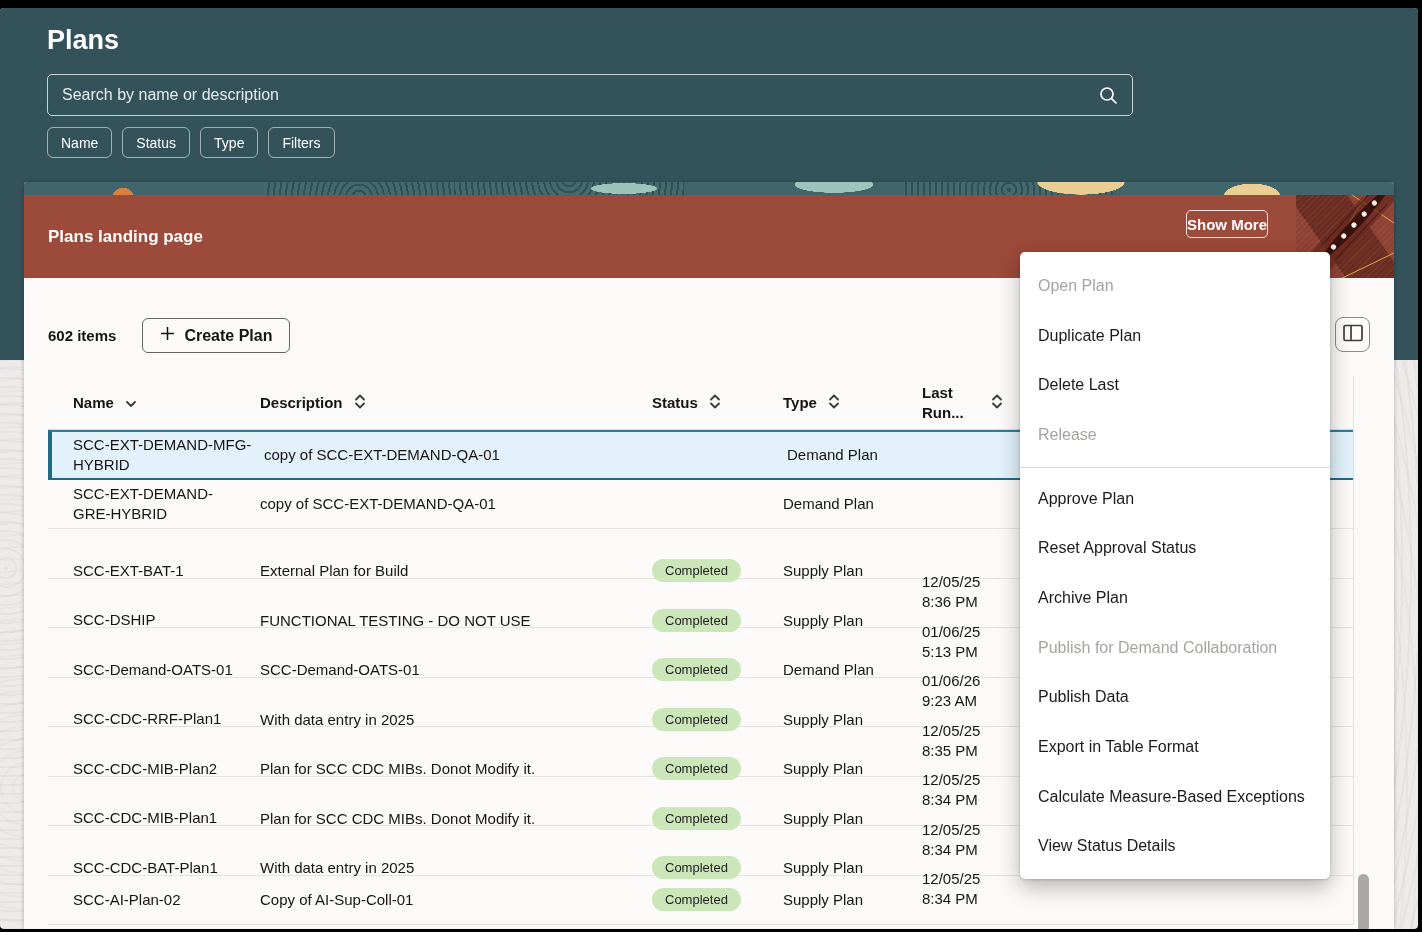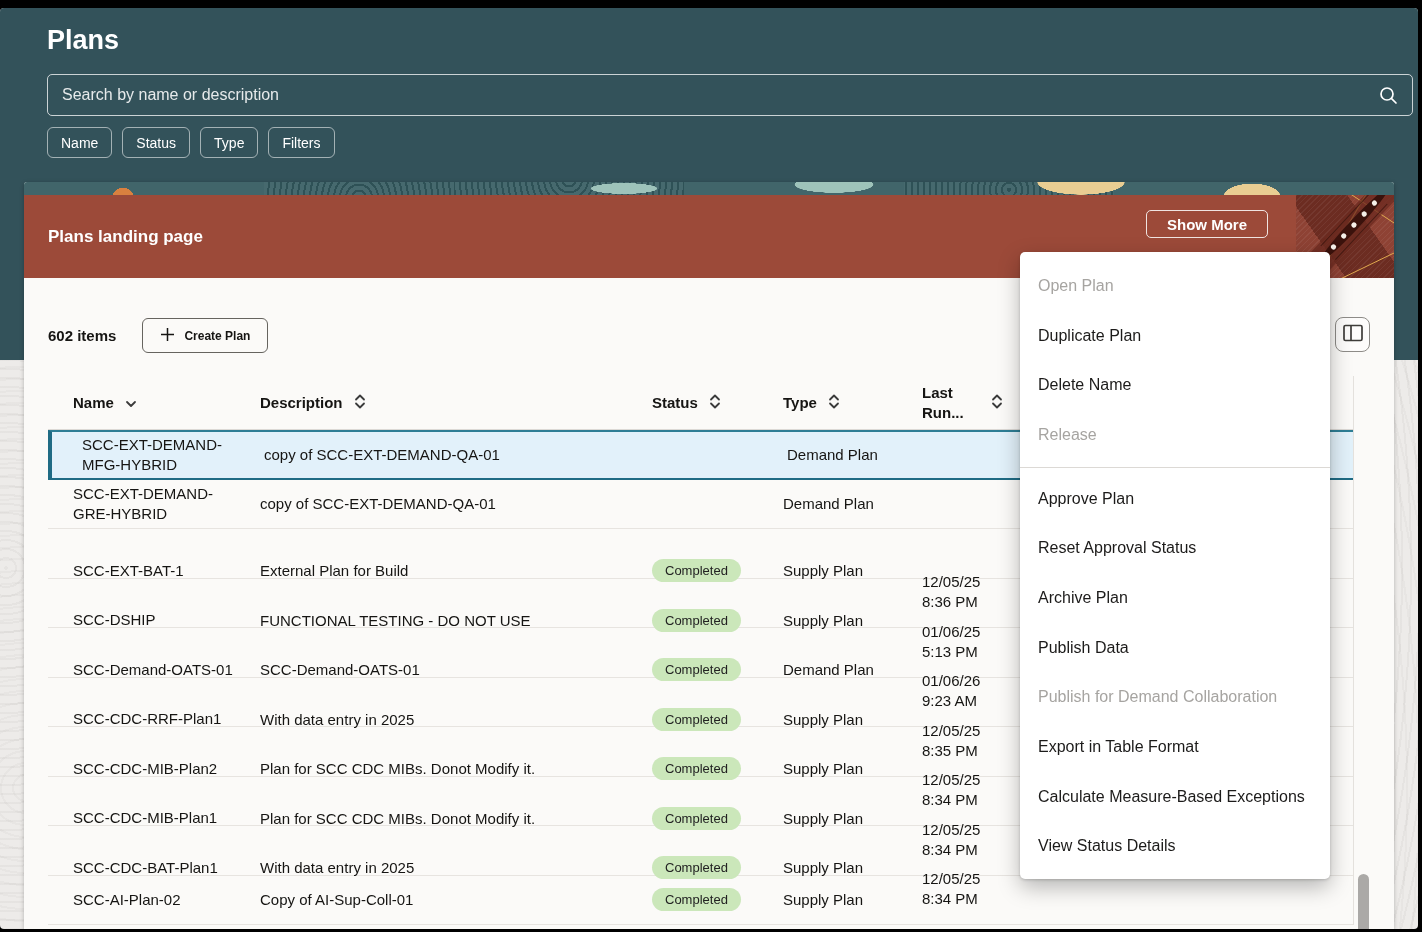--- a/index.html
+++ b/index.html
@@ -8,21 +8,21 @@
 
   .window { position:absolute; top:8px; left:0; width:1418px; height:921px;
             border-radius:4px; overflow:hidden; background-color:#EDEBE9;
             background-image:
               repeating-radial-gradient(circle at 6px 560px, rgba(90,85,80,.05) 0 2px, transparent 2px 9px),
               repeating-radial-gradient(circle at 26px 780px, rgba(90,85,80,.04) 0 2px, transparent 2px 12px); }
 
   
   .app-header { position:absolute; top:0; left:0; right:0; height:352px; background:#33525A; }
   .page-title { position:absolute; left:47px; top:17px; font-size:27px; font-weight:bold; color:#fff; }
-  .search-box { position:absolute; left:47px; top:66px; width:1366px; height:42px;
+  .search-box { position:absolute; left:47px; top:66px; width:1086px; height:42px;
                 border:1px solid rgba(255,255,255,.75); border-radius:5px;
                 display:flex; align-items:center; padding:0 14px; }
   .search-box input { flex:1; background:transparent; border:none; outline:none;
                       color:#fff; font-size:16px; font-family:inherit; }
   .search-box input::placeholder { color:rgba(255,255,255,.88); }
   .search-icon { display:flex; align-items:center; cursor:pointer; }
   .chips { position:absolute; left:47px; top:119px; display:flex; gap:10px; }
   .chip { height:31px; padding:0 13px; display:flex; align-items:center;
           border:1px solid rgba(255,255,255,.55); border-radius:6px;
           color:#fff; font-size:14px; cursor:pointer; }
@@ -40,53 +40,53 @@
       radial-gradient(ellipse at 50% 50%, #9EC3BA 0 58%, transparent 59%),
       radial-gradient(ellipse at 50% 20%, #9EC3BA 0 55%, transparent 56%),
       repeating-radial-gradient(circle at 50% 120%, #2E5156 0 2px, #46696E 2px 6px),
       repeating-radial-gradient(circle at 50% -20%, #2E5156 0 2px, #46696E 2px 6px),
       repeating-radial-gradient(circle at 50% 60%,  #2E5156 0 2px, #46696E 2px 6px);
     background-repeat:no-repeat;
     background-size:22px 13px, 90px 13px, 64px 13px, 80px 13px, 100px 13px, 190px 13px, 230px 13px, 210px 13px;
     background-position:88px 0, 1012px 0, 1196px 0, 560px 0, 760px 0, 240px 0, 430px 0, 880px 0; }
   .banner-red { position:relative; height:83px; background:#9C4A39; display:flex; align-items:center; }
   .banner-title { margin-left:24px; color:#fff; font-weight:bold; font-size:17px; }
-  .show-more-btn { position:absolute; right:126px; top:15px; height:28px; padding:0 20px;
+  .show-more-btn { position:absolute; right:126px; top:15px; height:28px; padding:0 0;
                    background:transparent; border:1px solid rgba(255,255,255,.85); border-radius:5px;
                    color:#fff; font-size:15px; font-weight:bold; font-family:inherit; cursor:pointer; }
   .banner-art { position:absolute; right:0; top:0; width:98px; height:83px;
     background-color:#8E4234;
     background-image:
       repeating-linear-gradient(135deg, rgba(255,255,255,.06) 0 1px, transparent 1px 4px),
       linear-gradient(235deg, transparent 0 30%, rgba(80,26,18,.55) 30% 68%, transparent 68%);
   }
 
   .card-toolbar { position:absolute; left:24px; top:136px; height:35px;
                   display:flex; align-items:center; gap:26px; }
   .items-count { font-size:15px; font-weight:bold; color:#161513; }
   .create-plan-btn { height:35px; padding:0 17px; display:flex; align-items:center; gap:9px;
                      background:transparent; border:1px solid #66645F; border-radius:6px;
-                     font-size:12px; font-weight:bold; color:#161513; font-family:inherit; cursor:pointer; }
+                     font-size:16px; font-weight:bold; color:#161513; font-family:inherit; cursor:pointer; }
   .panel-btn { position:absolute; right:24px; top:135px; width:35px; height:35px;
                background:#FDFCFB; border:1px solid #8E8C88; border-radius:8px;
                display:flex; align-items:center; justify-content:center; cursor:pointer; }
 
   
   .table { position:absolute; left:24px; top:194px; width:1306px; border-right:1px solid #E4E1DD; }
   .thead, .row { display:grid; grid-template-columns:200px 396px 131px 135px 140px 1fr; align-items:center; }
   .thead { height:54px; border-bottom:1px solid #DCD9D5; }
   .th { display:flex; align-items:center; gap:11px; font-size:15px; font-weight:bold; color:#161513; cursor:pointer; }
   .th-name { padding-left:25px; } .th-desc { padding-left:12px; }
   .th-status { padding-left:8px; } .th-type { padding-left:8px; } .th-lastrun { padding-left:12px; }
   .lastrun-label { line-height:20px; }
   .row { height:49.5px; border-bottom:1px solid #E7E4E0; font-size:15px; color:#161513; cursor:pointer; }
   .row.selected { background:#E2F1FA; border-top:2px solid #2E7E95; border-bottom:2px solid #1F6B84;
                   border-left:4px solid #1F6B84; }
   .cell-name { padding-left:25px; line-height:20px; }
-  .row.selected .cell-name { padding-left:30px; }
+  .row.selected .cell-name { padding-left:21px; }
   .cell-desc { padding-left:12px; }
   .cell-status { padding-left:8px;text-decoration:underline; }
   .badge { display:inline-block; background:#CBE7BA; border-radius:14px; padding:4px 13px;
            font-size:13px; color:#222; }
   .cell-type { padding-left:8px; }
   .cell-lastrun { padding-left:12px; line-height:20px;margin-top:43px; }
   .scroll-thumb { position:absolute; left:1334px; bottom:0; width:11px; height:55px;
                   background:#ABA9A7; border-radius:6px 6px 0 0; cursor:grab; }
 
   
@@ -358,34 +358,34 @@
     </div>
 
     <div class="scroll-thumb"></div>
   </div>
 
   <div class="context-menu">
   <div class="menu-item disabled">Open Plan</div>
 
   <div class="menu-item">Duplicate Plan</div>
 
-  <div class="menu-item">Delete Name</div>
+  <div class="menu-item">Delete Last</div>
 
   <div class="menu-item disabled">Release</div>
 <div class="menu-sep"></div>
   <div class="menu-item">Approve Plan</div>
 
   <div class="menu-item">Reset Approval Status</div>
 
   <div class="menu-item">Archive Plan</div>
 
+  <div class="menu-item disabled">Publish for Demand Collaboration</div>
+
   <div class="menu-item">Publish Data</div>
 
-  <div class="menu-item disabled">Publish for Demand Collaboration</div>
-
   <div class="menu-item">Export in Table Format</div>
 
   <div class="menu-item">Calculate Measure-Based Exceptions</div>
 
   <div class="menu-item">View Status Details</div>
 
 </div>
 
 </div>
 

